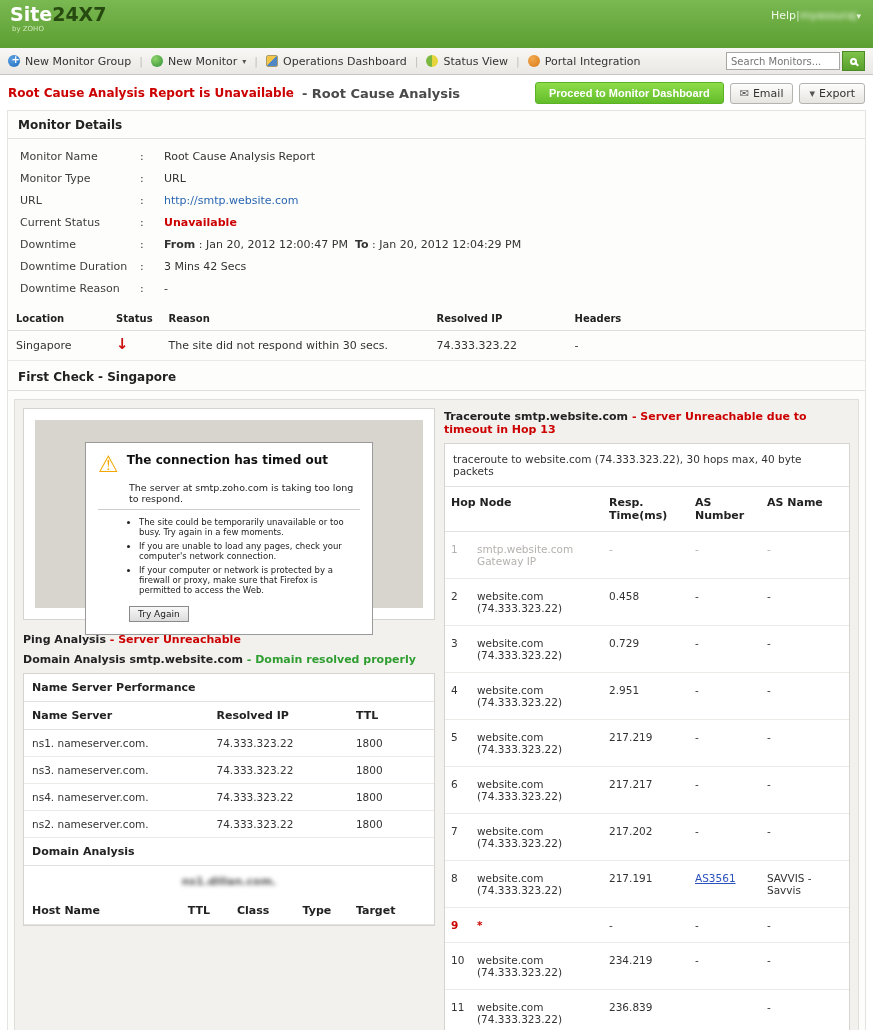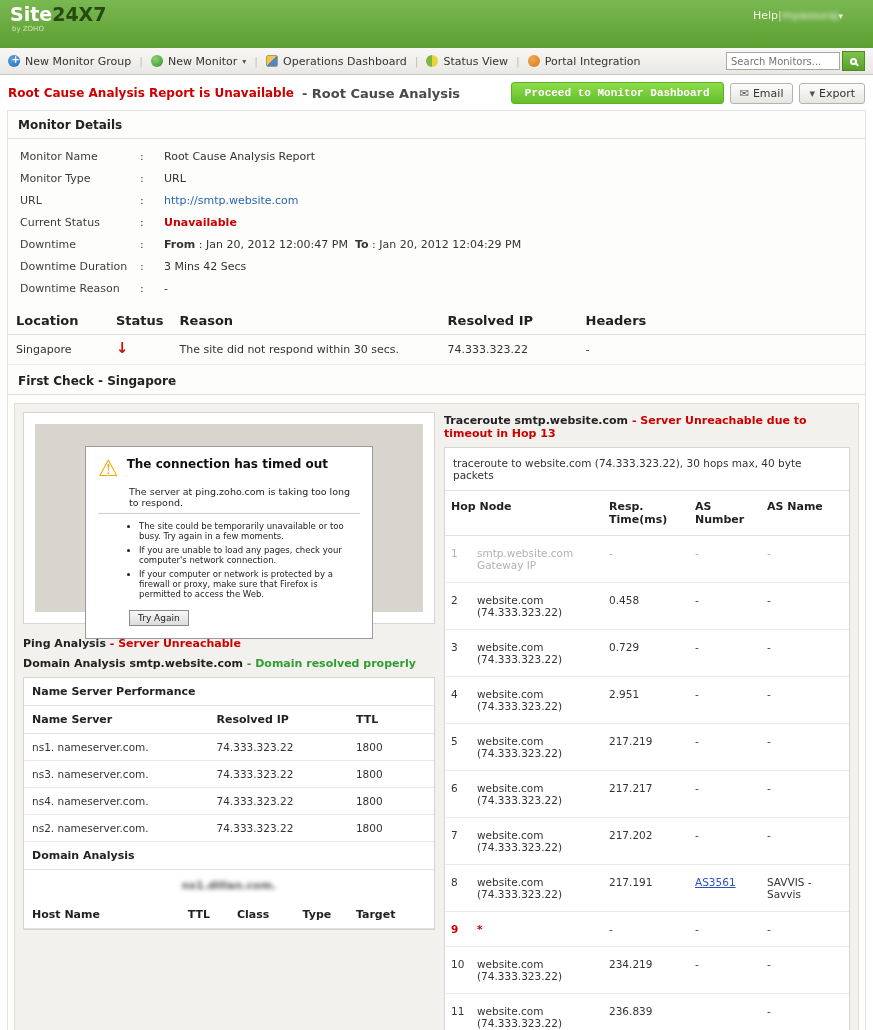--- a/index.html
+++ b/index.html
@@ -10,21 +10,21 @@
     font-size: 11px; color: #333; background: #fff;
     display: flex; flex-direction: column;
   }
 
   
   .site-header { background: linear-gradient(#7ab852, #5c9f31); height: 48px; position: relative; }
   .logo { position: absolute; top: 5px; left: 10px; line-height: 1; }
   .logo .site { color: #fff; font-weight: bold; font-size: 19px; }
   .logo .brand { color: #264a10; font-weight: bold; font-size: 19px; }
   .logo .byline { display: block; color: #cfe7b8; font-size: 7px; margin-top: 2px; padding-left: 2px; }
-  .user-area { position: absolute; top: 9px; right: 30px; color: #f0f8e8; font-size: 11px; display: flex; align-items: center; justify-content: center; }
+  .user-area { position: absolute; top: 9px; right: 12px; color: #f0f8e8; font-size: 11px; display: flex; align-items: center; justify-content: center; }
   .user-area .sep { color: #cbe4b4; }
   .help-link { cursor: pointer; }
   .user-name { filter: blur(2px); cursor: pointer; }
   .caret { font-size: 9px; color: #e6f3d8; }
   .tabs { position: absolute; bottom: 0; left: 76px; display: flex; }
   .tab { background: linear-gradient(#8ec167, #69aa3b); border: 1px solid #538d2b; border-bottom: none;
          color: #fff; font-weight: bold; padding: 4px 15px; border-radius: 3px 3px 0 0; margin-right: 2px;
          font-size: 11px; cursor: pointer; }
   .tab.active { background: #fff; color: #333; border-color: #fff; }
 
@@ -50,42 +50,42 @@
   .mag { width: 7px; height: 7px; border: 2px solid #fff; border-radius: 50%; position: relative; display: inline-block; }
   .mag::after { content: ""; position: absolute; width: 5px; height: 2px; background: #fff; transform: rotate(45deg); right: -4px; bottom: -2px; }
 
   
   .title-row { display: flex; align-items: center; padding: 7px 8px 6px; }
   .t-err { color: #cc0000; font-weight: bold; font-size: 12px; }
   .t-main { color: #4a4a4a; font-weight: bold; font-size: 13px; margin-left: 8px; }
   .title-actions { margin-left: auto; display: flex; gap: 6px; align-items: center; }
   .btn-green { background: linear-gradient(#8edc49, #63bd2a); border: 1px solid #5bb224; color: #fff; font-weight: bold;
                font-size: 11px; padding: 4px 13px; border-radius: 3px; cursor: pointer;
-               font-family: Liberation Mono, monospace; }
+               font-family: Liberation Sans, sans-serif; }
   .btn-gray { background: linear-gradient(#fdfdfc, #e7e5e1); border: 1px solid #b5b3af; border-radius: 3px; font-size: 11px;
               padding: 3px 9px; display: flex; gap: 4px; align-items: center; cursor: pointer; color: #333;
               font-family: "DejaVu Sans", "Liberation Sans", sans-serif; }
   .btn-gray .glyph { font-size: 11px; color: #555; }
 
   
   main { flex: 1; padding: 0 7px 6px; }
   .content { border: 1px solid #e6e4e0; background: #fdfdfc; padding-bottom: 8px; }
   .section-heading { font-size: 12px; font-weight: bold; color: #222; padding: 7px 10px 6px; border-bottom: 1px solid #e2e0dc; }
 
   .md-rows { padding: 6px 0 8px; }
   .md-row { display: flex; padding: 4.5px 0 4.5px 12px; }
   .md-label { width: 120px; color: #3c3c3c; flex: none; }
   .md-colon { width: 24px; flex: none; }
   .md-value { color: #333; }
   .link-blue { color: #2a66b0; text-decoration: none; cursor: pointer; }
   .status-unavailable { color: #cc0000; font-weight: bold; }
   .bold { font-weight: bold; }
 
   .loc-table { width: 100%; border-collapse: collapse; margin-bottom: 2px; }
-  .loc-table th { text-align: left; font-size: 13px; padding: 6px 8px; border-bottom: 1px solid #e0dedb; color: #222; }
+  .loc-table th { text-align: left; font-size: 10px; padding: 6px 8px; border-bottom: 1px solid #e0dedb; color: #222; }
   .loc-table td { padding: 8px; border-bottom: 1px solid #eceae6; }
   .col-loc { width: 100px; } .col-st { width: 44px; } .col-rsn { width: 268px; } .col-rip { width: 138px; }
   .arrow-down { color: #cc1111; font-weight: bold; font-size: 15px; line-height: 10px; }
 
   .fc-panel { margin: 8px 6px 6px; background: #f2f1ee; border: 1px solid #e0deda; padding: 8px; display: flex; gap: 9px; align-items: flex-start; }
   .fc-left { width: 412px; flex: none; }
   .fc-right { flex: 1; min-width: 0; }
   .sub-heading { font-size: 11px; font-weight: bold; color: #222; margin: 2px 0 7px; }
   .red { color: #cc0000; } .green { color: #2f9e30; }
 
@@ -263,21 +263,21 @@
   <div class="fc-panel">
 
     <div class="fc-left">
       <div class="shot-box">
         <div class="shot">
           <div class="ff-dialog">
             <div class="ff-head">
               <span class="warn-icon">⚠</span>
               <span class="ff-title">The connection has timed out</span>
             </div>
-            <div class="ff-sub">The server at ping.zoho.com is taking too long to respond.</div>
+            <div class="ff-sub">The server at smtp.zoho.com is taking too long to respond.</div>
             <hr class="ff-hr">
             <ul class="ff-list">
               <li>The site could be temporarily unavailable or too busy. Try again in a few moments.</li>
               <li>If you are unable to load any pages, check your computer's network connection.</li>
               <li>If your computer or network is protected by a firewall or proxy, make sure that Firefox is permitted to access the Web.</li>
             </ul>
             <button class="ff-btn">Try Again</button>
           </div>
         </div>
       </div>

